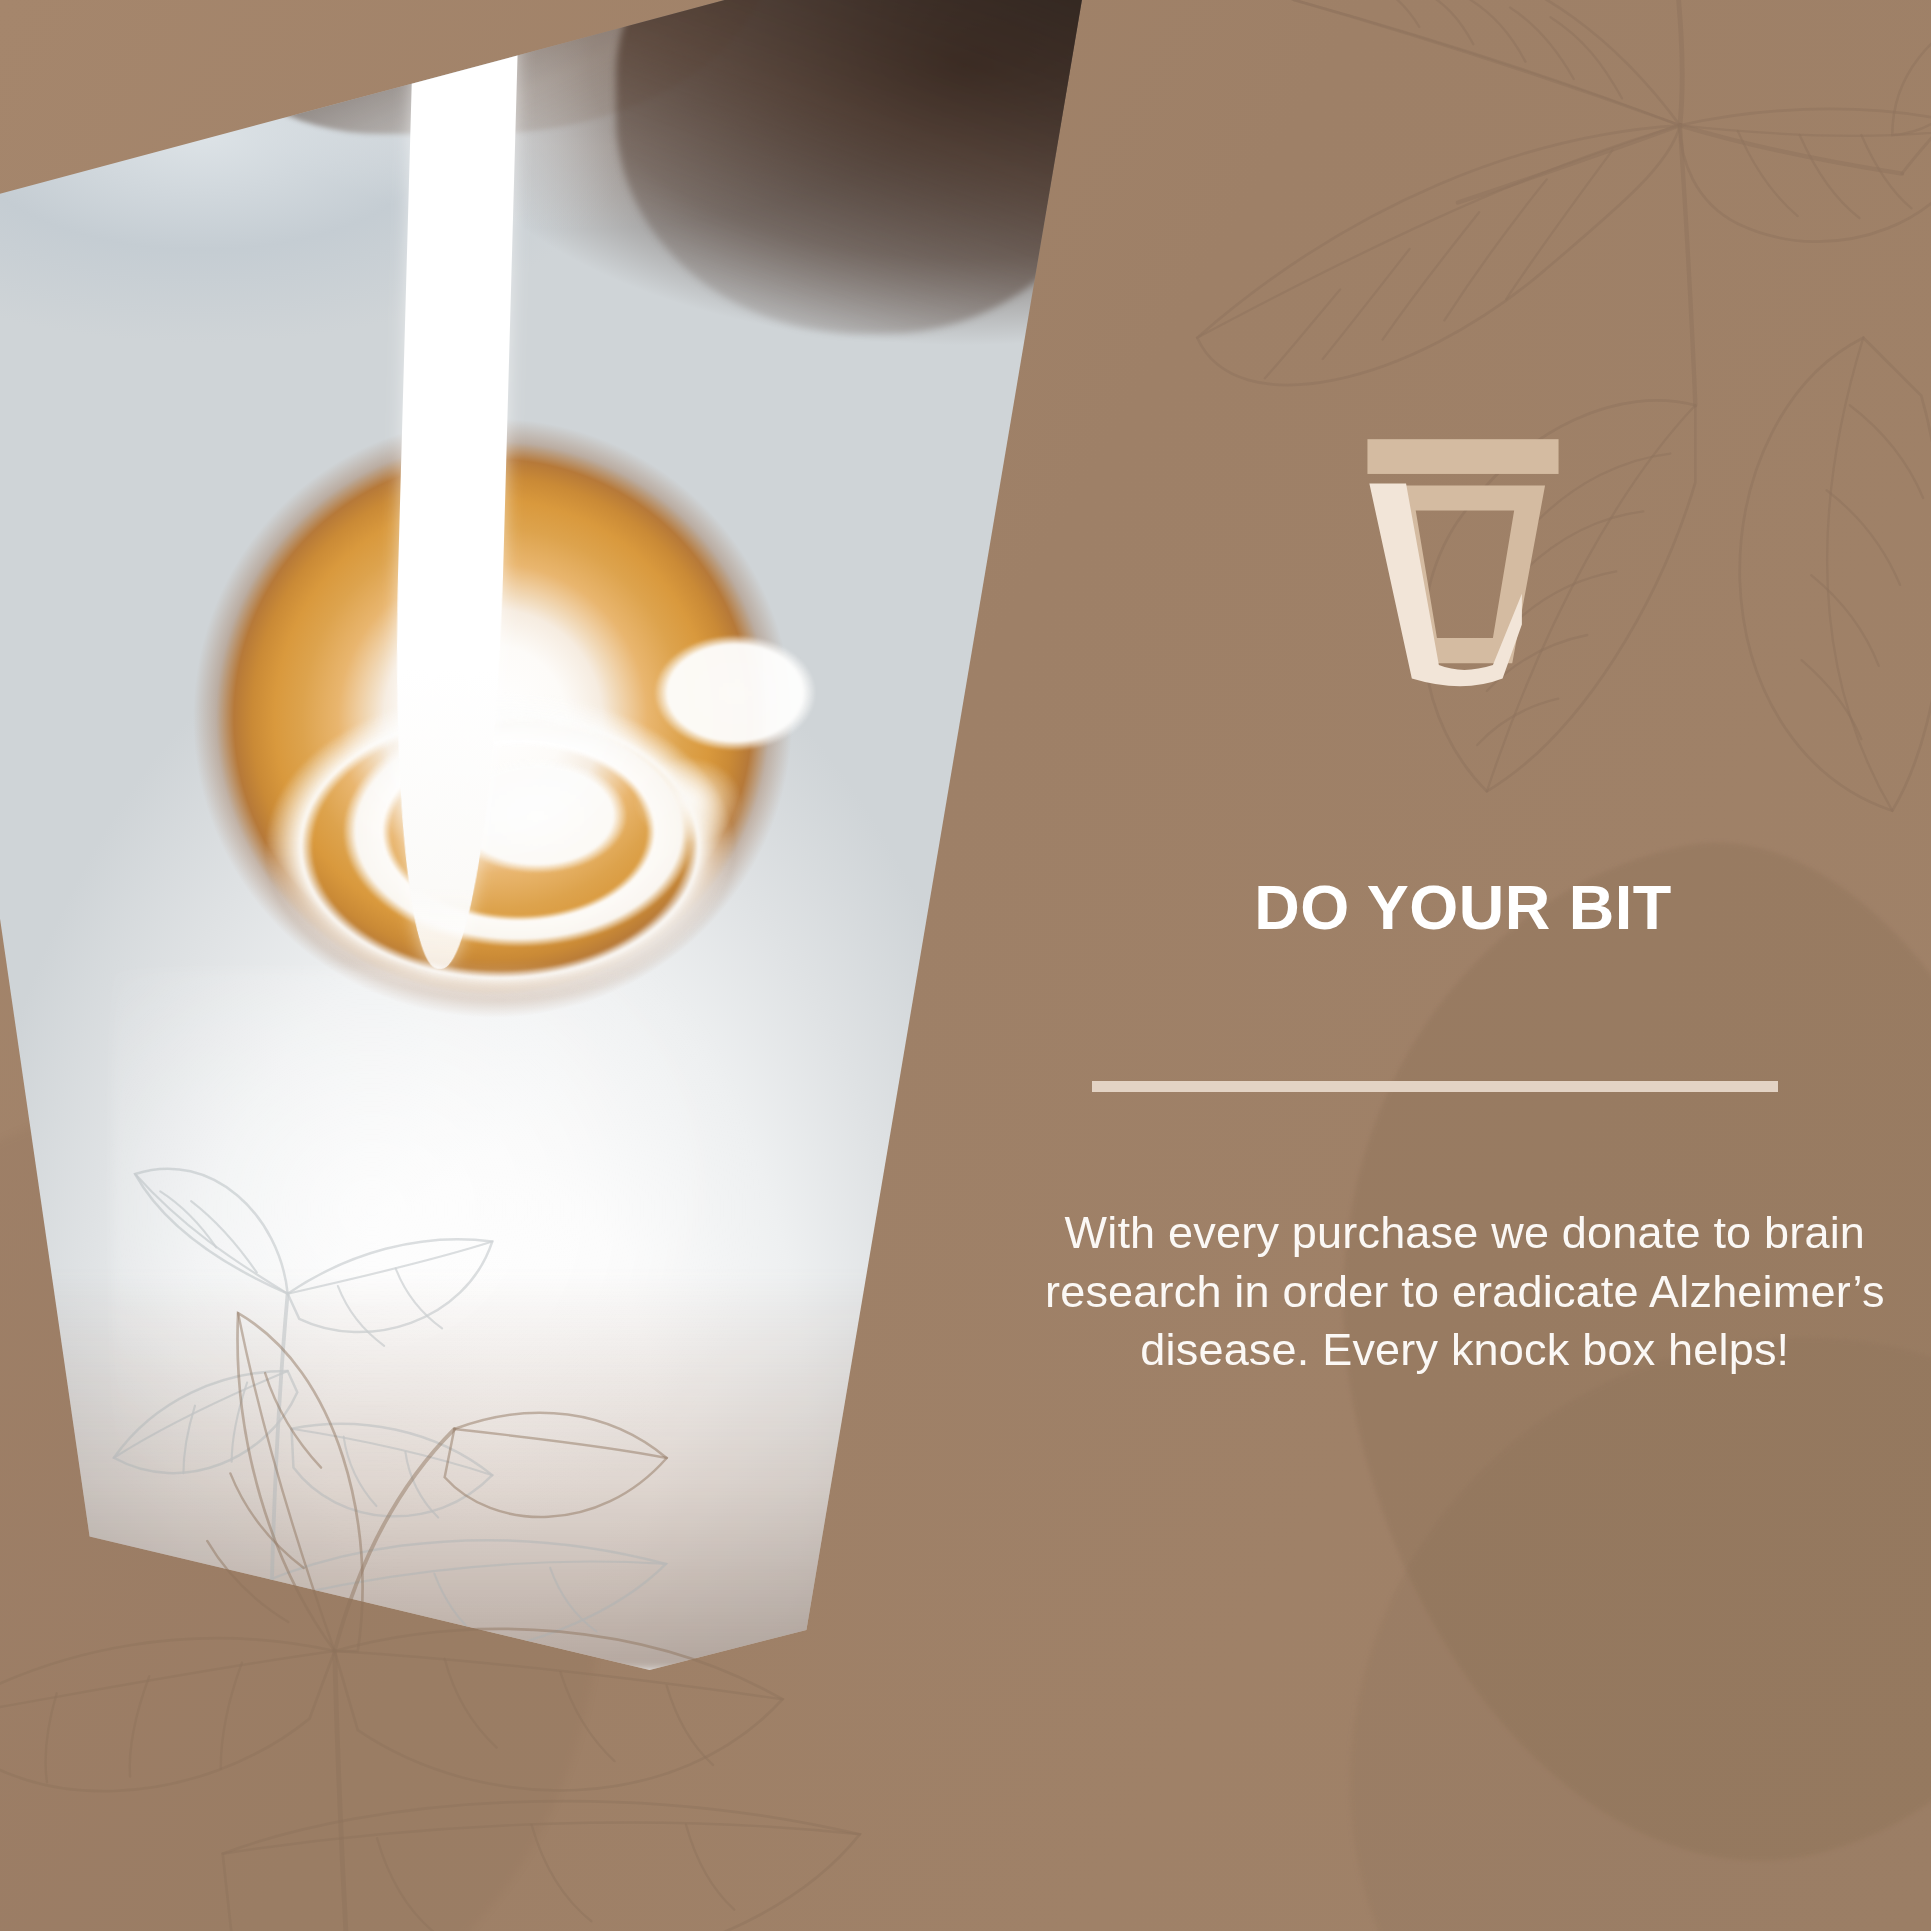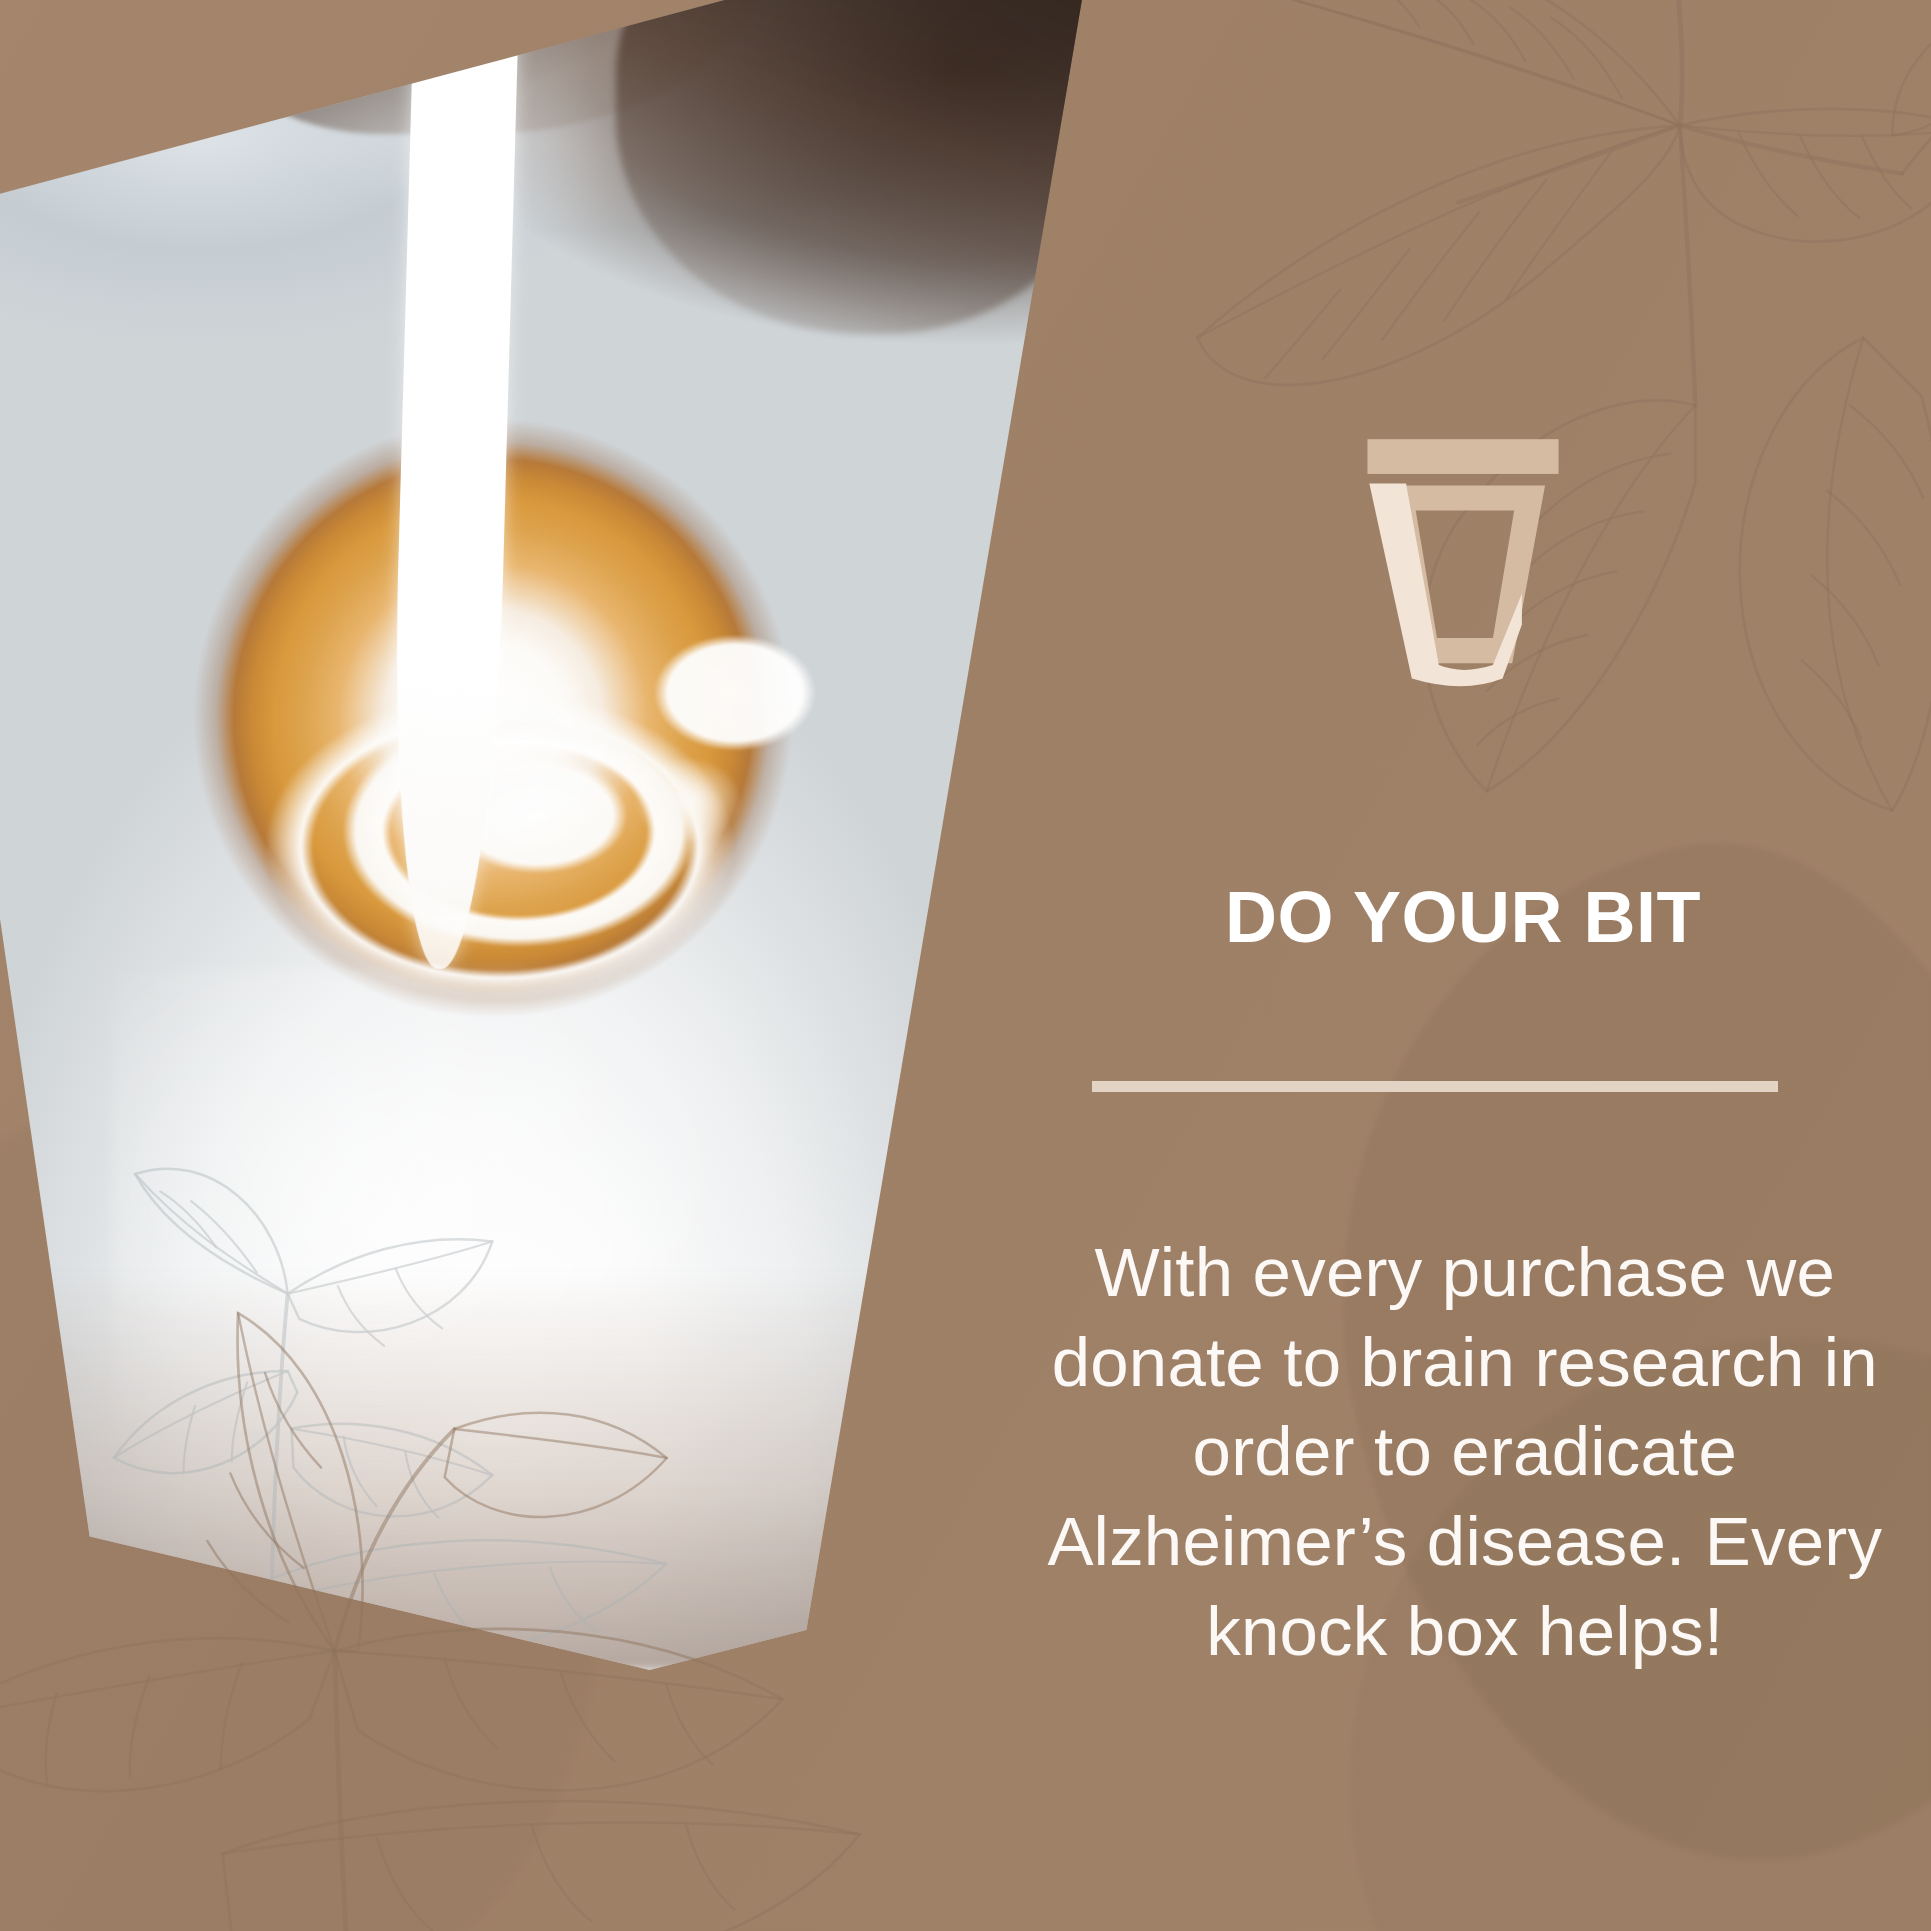--- a/index.html
+++ b/index.html
@@ -124,35 +124,35 @@
     left:1038px;top:0;width:850px;height:1931px;
   }
   .logo-wrap{
     position:absolute;left:0;top:439px;width:850px;
     display:flex;justify-content:center;
   }
   .title{
     position:absolute;left:0;top:832px;width:850px;
     text-align:center;
     color:#ffffff;
-    font-size:72px;
+    font-size:63px;
     font-weight:700;
     letter-spacing:0.5px;
     line-height:1.05;
     white-space:nowrap;
   }
   .divider{
     position:absolute;left:54px;top:1081px;width:686px;height:10.6px;
     background:#E3D3C4;
   }
   .body-copy{
     position:absolute;left:-7.7px;top:1159px;width:869px;
     text-align:center;
     color:#FBF8F5;
-    font-size:69px;
+    font-size:45px;
     font-weight:300;
     line-height:1.30;
     letter-spacing:0.2px;
   }
 </style>
 </head>
 <body>
 
 <div id="poster">
 

